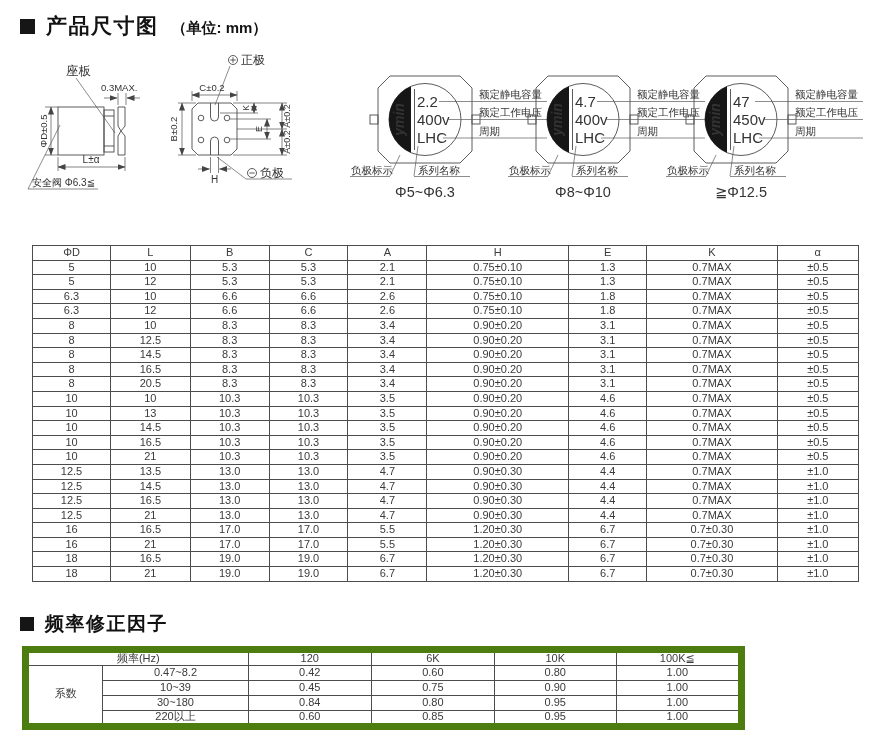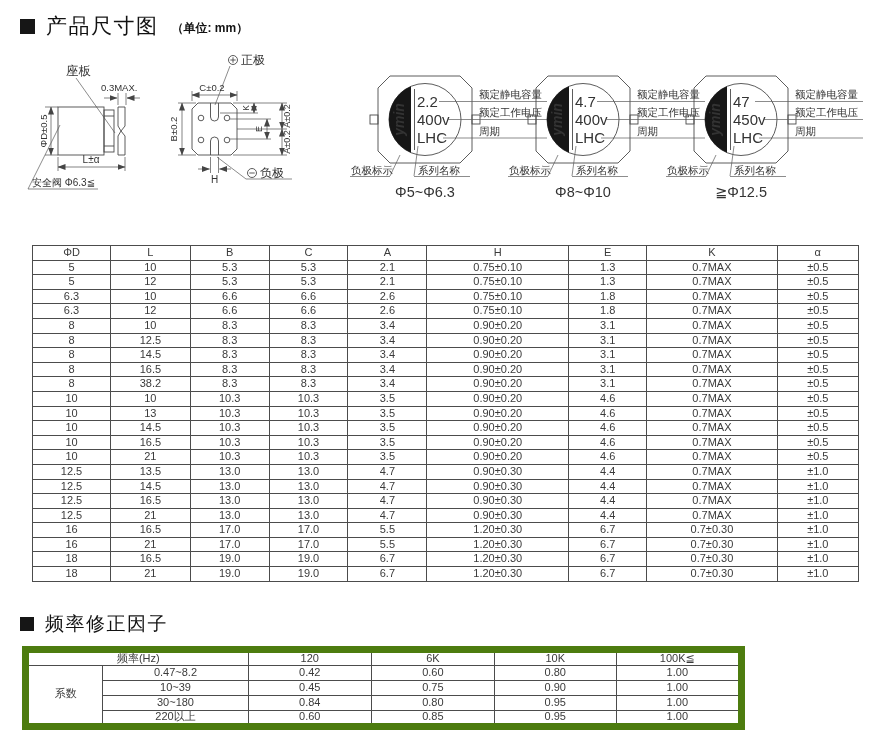--- a/index.html
+++ b/index.html
@@ -4,23 +4,23 @@
 <style>
   *{margin:0;padding:0;box-sizing:border-box}
   html,body{width:875px;height:735px}
   body{background:#fff;font-family:"Liberation Sans","DejaVu Sans",sans-serif;color:#333;position:relative;overflow:hidden}
   .page{position:absolute;inset:0;background:#fff}
   .sec-title{position:absolute;display:flex;align-items:center;gap:11px}
   .t1{left:20px;top:12px}
   .t2{left:20px;top:611px}
   .sq{width:15px;height:15px;background:#161616;display:inline-block;flex:0 0 auto}
   .sq2{width:14px;height:14px}
-  .t-main{font-size:21px;font-weight:normal;color:#121212;letter-spacing:1.5px}
-  .t-main2{font-size:19px;font-weight:normal;color:#121212;letter-spacing:1.5px}
-  .t-unit{font-size:12px;font-weight:bold;color:#121212;padding-top:5px;margin-left:2px}
+  .t-main{font-size:21px;font-weight:bold;color:#121212;letter-spacing:1.5px}
+  .t-main2{font-size:19px;font-weight:bold;color:#121212;letter-spacing:1.5px}
+  .t-unit{font-size:15px;font-weight:bold;color:#121212;padding-top:5px;margin-left:2px}
   .diagrams{position:absolute;left:0;top:40px;width:736px;height:190px}
   .diagrams svg{position:absolute;overflow:visible}
   svg text{fill:#333}
   svg .ln{stroke:#4a4a4a;stroke-width:0.9;fill:none}
   svg .dl{stroke:#4f4f4f;stroke-width:0.7;fill:none}
   svg .cl{stroke:#5a5a5a;stroke-width:0.7;fill:none}
   table{border-collapse:collapse;position:absolute;table-layout:fixed;background:#fff}
   .dim-table{left:32px;top:245px;width:827px;border:1px solid #2f2f2f}
   .dim-table th,.dim-table td{border:1px solid #4c4c4c;font-size:11px;font-weight:normal;
     text-align:center;vertical-align:middle;height:14.6px;padding:0;color:#3a3a3a;line-height:1.05}
@@ -310,21 +310,21 @@
           <td>8.3</td>
           <td>8.3</td>
           <td>3.4</td>
           <td>0.90±0.20</td>
           <td>3.1</td>
           <td>0.7MAX</td>
           <td>±0.5</td>
         </tr>
         <tr>
           <td>8</td>
-          <td>38.2</td>
+          <td>20.5</td>
           <td>8.3</td>
           <td>8.3</td>
           <td>3.4</td>
           <td>0.90±0.20</td>
           <td>3.1</td>
           <td>0.7MAX</td>
           <td>±0.5</td>
         </tr>
         <tr>
           <td>10</td>

